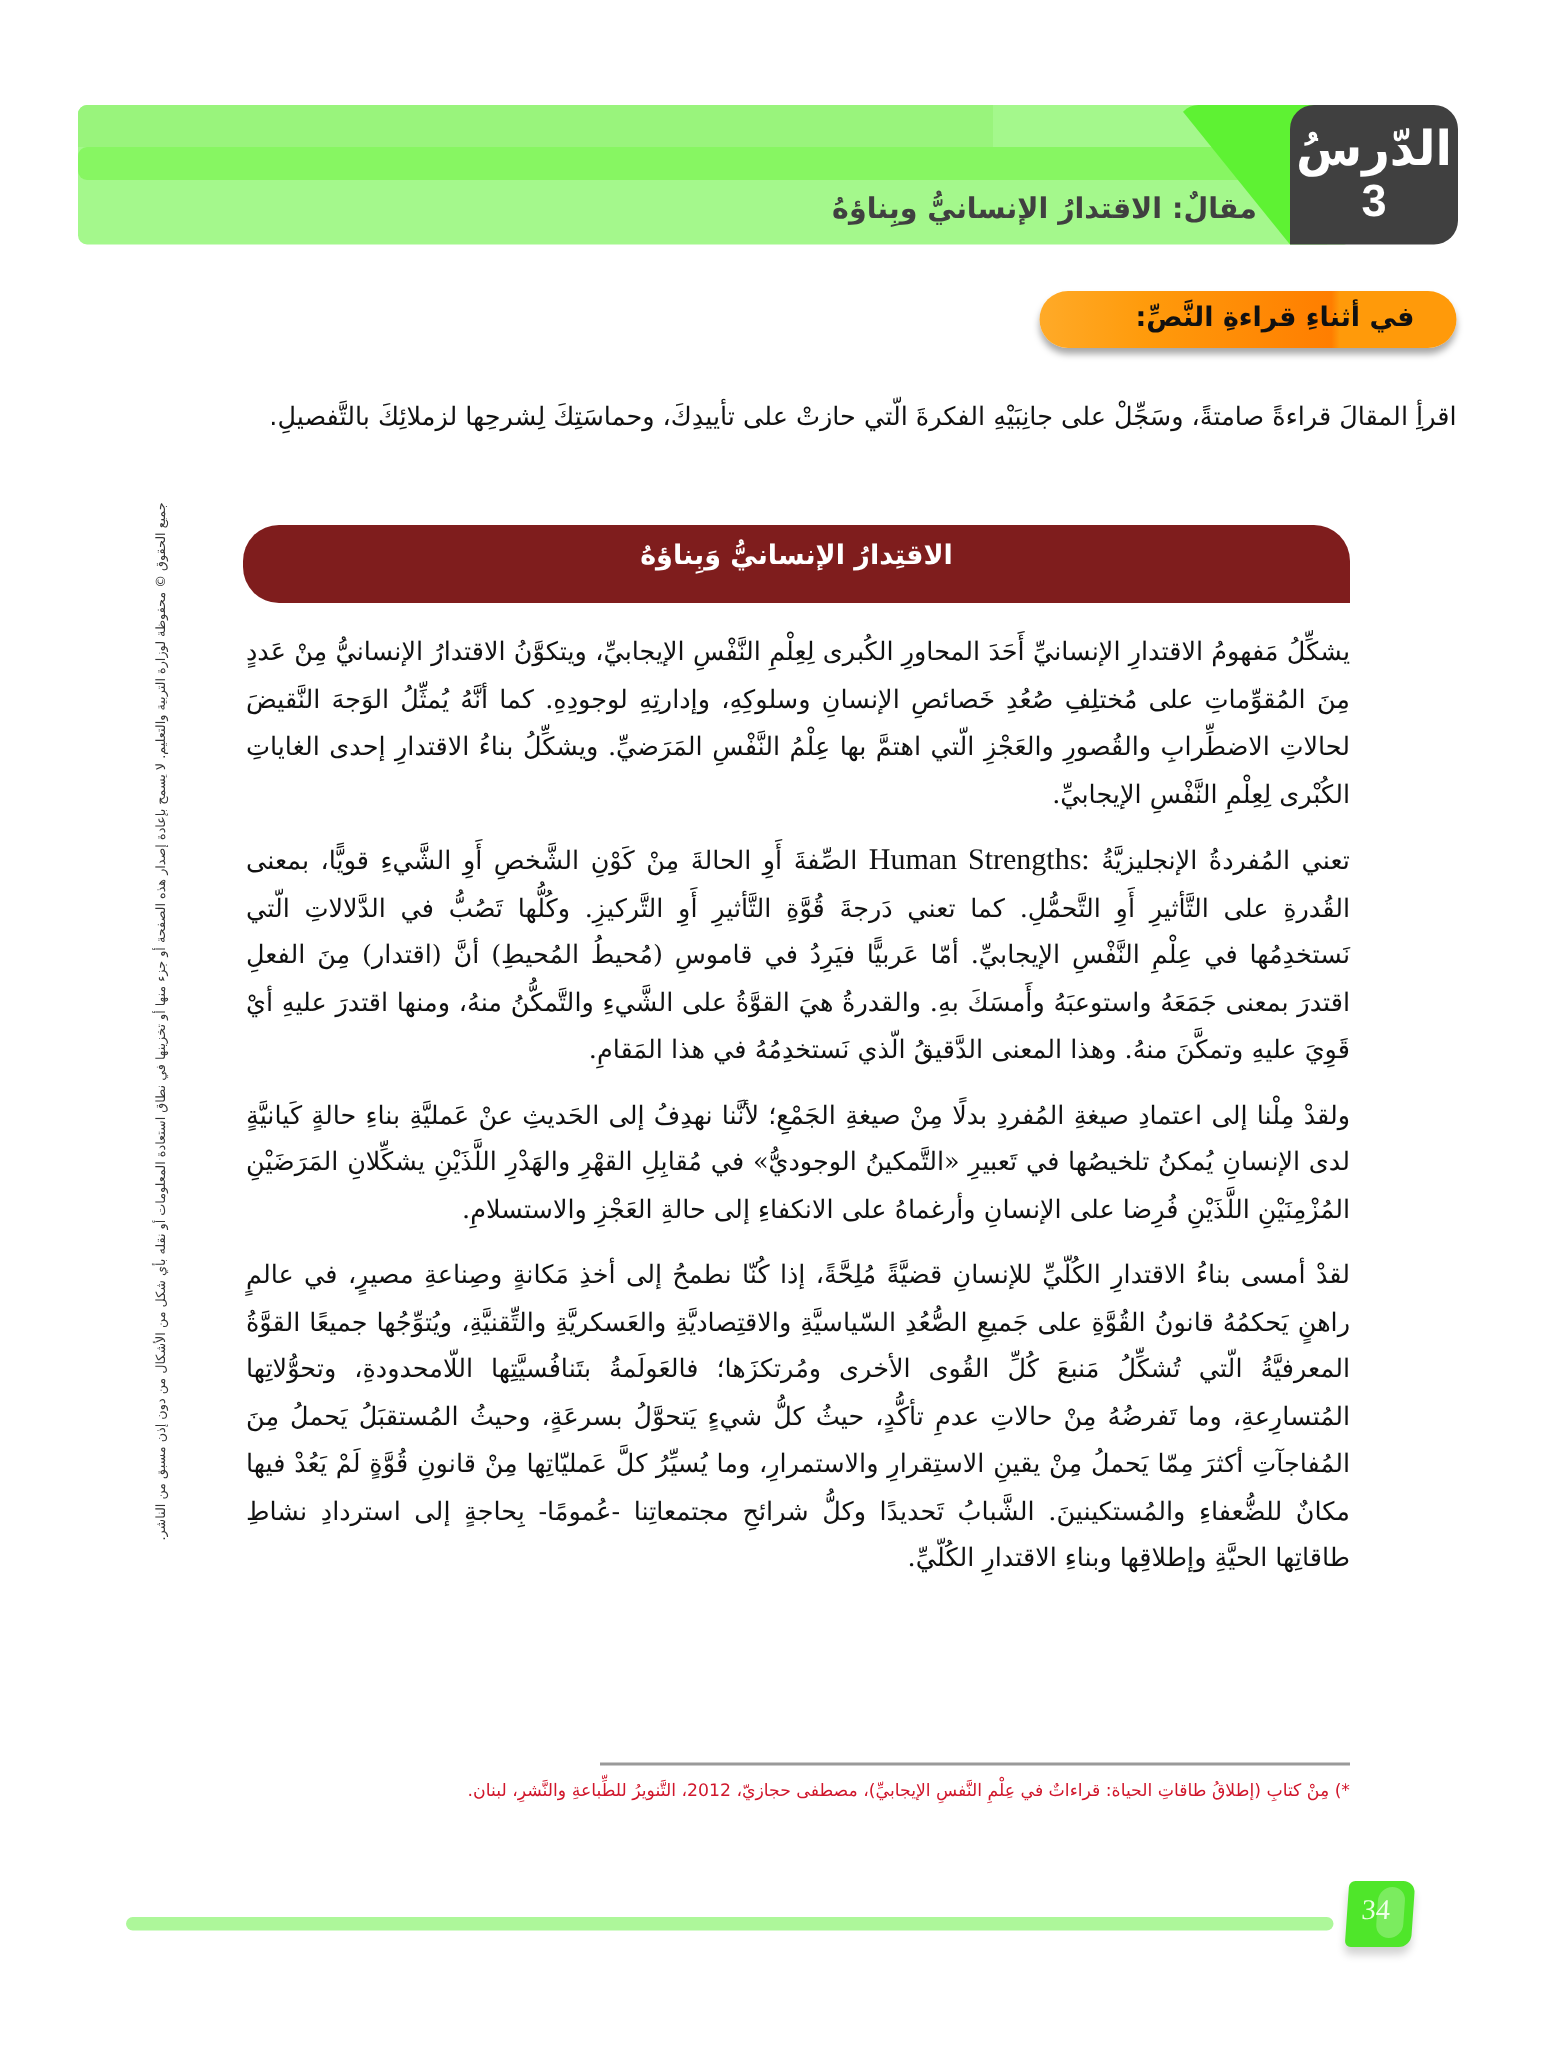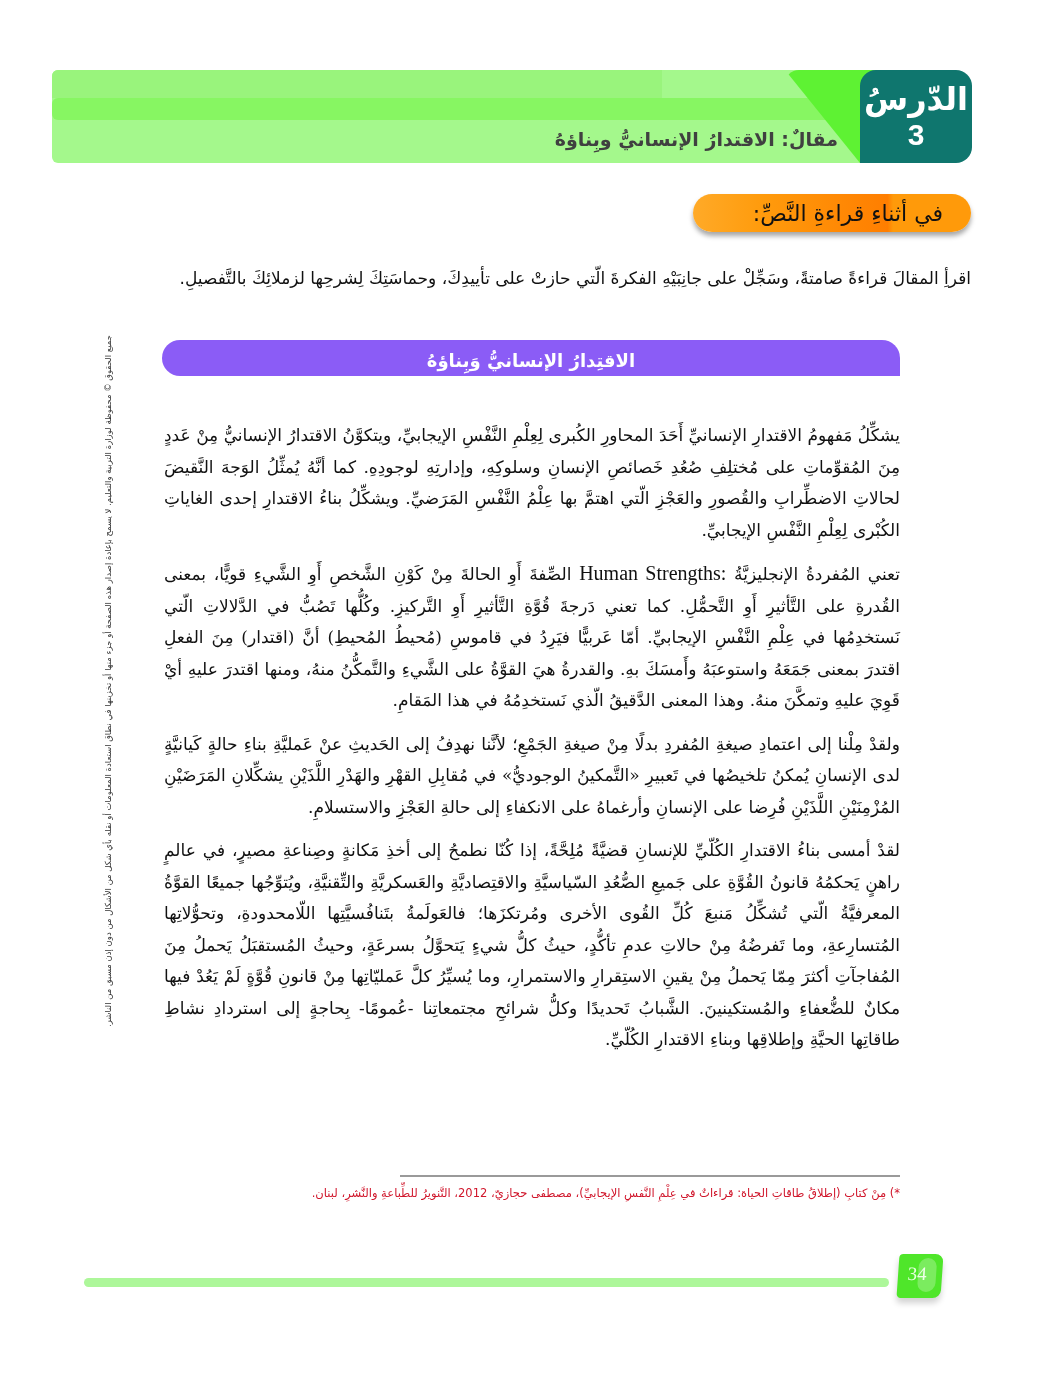--- a/index.html
+++ b/index.html
@@ -7,42 +7,42 @@
          font-family:"DejaVu Sans", sans-serif; direction:rtl; }
 
   
   .hdr-back { position:absolute; left:52px; top:70px; width:850px; height:93px;
               background:#a4f88c; border-radius:6px; }
   .hdr-strip-top { position:absolute; left:52px; top:70px; width:610px; height:28px;
               background:#99f47c; border-radius:6px 0 0 0; }
   .hdr-strip-mid { position:absolute; left:52px; top:98px; width:830px; height:22px;
               background:#87f662; border-radius:6px 0 0 6px; }
   .lesson-tab { position:absolute; left:860px; top:70px; width:112px; height:93px;
-              background:#0f766e; border-radius:16px 16px 16px 0;
+              background:#404040; border-radius:16px 16px 16px 0;
               color:#fff; text-align:center; }
   .lesson-tab-ext { position:absolute; left:785px; top:70px; width:100px; height:93px;
               background:#5ef233; clip-path:polygon(0 0, 100% 0, 100% 100%, 75% 100%); border-radius:14px 0 0 0; }
   .lesson-word { display:block; font-size:32px; font-weight:bold; margin-top:10px; line-height:38px; }
   .lesson-num { display:block; font-size:30px; font-weight:bold; line-height:34px; font-family:"Liberation Sans", sans-serif; }
   .hdr-subtitle { position:absolute; right:205px; top:128px; color:#404040; font-size:19px;
               font-weight:bold; white-space:nowrap; }
 
   
   .orange-pill { position:absolute; left:693px; top:194px; width:278px; height:38px;
               background:linear-gradient(to left,#ff9a0a 0%,#ff9a0a 28%,#ff7e00 30%,#ff9b0c 75%,#ffaa28 100%);
               border-radius:19px; box-shadow:0 4px 5px rgba(0,0,0,0.35); }
-  .orange-text { position:absolute; right:28px; top:7px; font-size:22px; font-weight:normal; color:#111; white-space:nowrap; }
+  .orange-text { position:absolute; right:28px; top:7px; font-size:18px; font-weight:bold; color:#111; white-space:nowrap; }
 
   
   .instruction { position:absolute; right:72px; top:256px; width:800px; font-size:17px;
               font-weight:normal; color:#111; line-height:44px; text-align:justify; }
 
   
-  .section-bar { position:absolute; left:162px; top:340px; width:738px; height:36px;
-              background:#8b5cf6; border-radius:24px 24px 0 24px; }
+  .section-bar { position:absolute; left:162px; top:350px; width:738px; height:52px;
+              background:#7f1d1d; border-radius:24px 24px 0 24px; }
   .section-bar span { position:absolute; left:0; right:0; top:10px; text-align:center;
               color:#fff; font-size:18px; font-weight:bold; }
 
   
   .article { position:absolute; right:143px; top:420px; width:740px; font-family:"DejaVu Serif", serif;
               font-size:17px; color:#111; line-height:31.5px; text-align:justify; }
   .article p { margin:0 0 12px 4px; }
   .latin { font-family:"Liberation Serif", serif; font-size:20px; }
 
   .footnote-rule { position:absolute; left:400px; top:1175px; width:500px; height:2px; background:#9a9a9a; }

